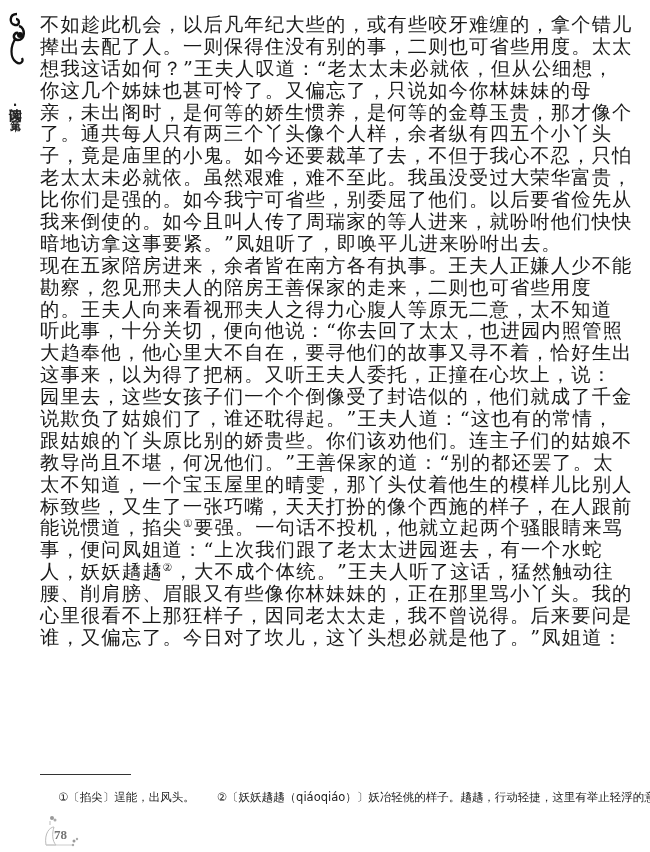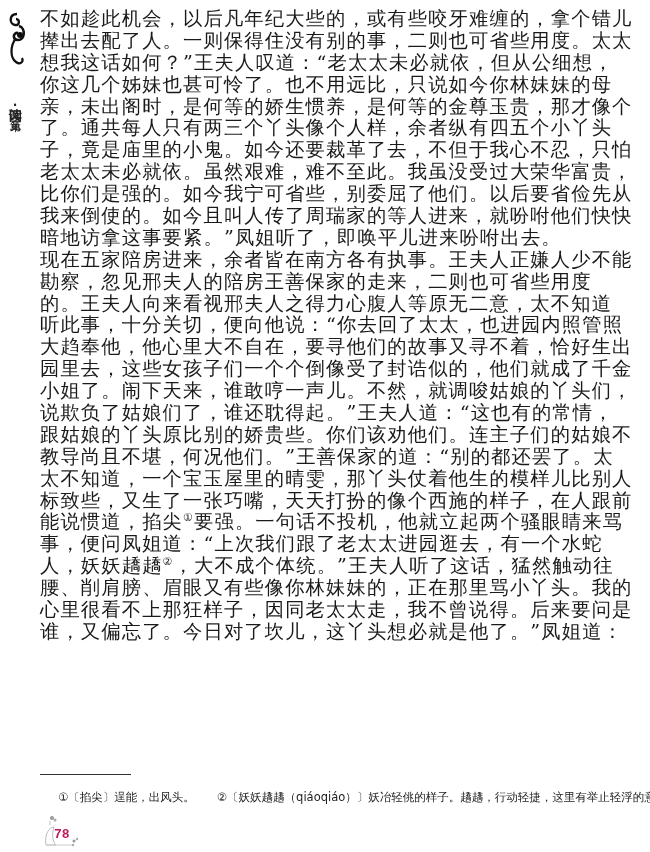--- a/index.html
+++ b/index.html
@@ -4,32 +4,32 @@
 <style>
   html, body { margin:0; padding:0; background:#ffffff; }
   body { width:650px; height:852px; position:relative; overflow:hidden;
          font-family: "DejaVu Serif", "Liberation Serif", serif; color:#1a1a1a; }
   .ornament { position:absolute; left:6px; top:10px; width:22px; height:58px; }
   .side-label { position:absolute; left:6px; top:98px; width:18px;
                 font-family:"DejaVu Sans", "Liberation Sans", sans-serif;
                 font-size:13px; line-height:14px; text-align:center; font-weight:bold; color:#222; }
   .side-label .small { font-weight:normal; font-size:11px; line-height:13px; }
   .side-label .dot { font-size:12px; line-height:14px; }
-  .body-text { position:absolute; left:40px; top:8px; width:421px; }
+  .body-text { position:absolute; left:40px; top:14px; width:421px; }
   .line { height:21.9px; line-height:21.9px; font-size:19.3px; white-space:nowrap;
           letter-spacing:1.15px; overflow:visible; }
   .line.indent { padding-left:42px; }
   sup.fn { font-size:11px; vertical-align:super; line-height:0; }
   .rule { position:absolute; left:40px; top:774px; width:91px; height:1px; background:#333; }
   .footnotes { position:absolute; left:58px; top:790px; font-size:11.5px;
                font-family:"DejaVu Sans","Liberation Sans",sans-serif; color:#222; white-space:nowrap; }
   .footnotes .fn2 { margin-left:22px; }
   .page-num { position:absolute; left:42px; top:815px; width:40px; height:34px; }
   .page-num .num { position:absolute; left:12px; top:12px; font-size:13px; font-weight:bold;
-                   font-family:Liberation Mono, monospace; color:#be185d; }
+                   font-family:Liberation Serif, serif; color:#737373; }
 </style>
 </head>
 <body>
 
 <div class="ornament">
   <svg width="22" height="58" viewBox="0 0 22 58">
     <path d="M11 4 C3 4 3 14 9 15 C14 16 14 9 10 9" fill="none" stroke="#111" stroke-width="2.4"></path>
     <path d="M13 16 C20 18 19 30 12 30 C6 30 7 22 12 23" fill="none" stroke="#111" stroke-width="2.6"></path>
     <path d="M10 28 C4 36 4 48 10 52 C14 55 18 52 16 48" fill="none" stroke="#111" stroke-width="2.2"></path>
     <circle cx="14" cy="25" r="3" fill="#111"></circle>
@@ -39,35 +39,35 @@
 <div class="side-label">
   <div style="writing-mode:vertical-rl; margin:0 auto;">阅读</div>
   <div class="dot">·</div>
   <div class="small" style="writing-mode:vertical-rl; margin:0 auto;">第三单元</div>
 </div>
 
 <div class="body-text" id="body-text">
     <div class="line">不如趁此机会，以后凡年纪大些的，或有些咬牙难缠的，拿个错儿</div>
     <div class="line">撵出去配了人。一则保得住没有别的事，二则也可省些用度。太太</div>
     <div class="line">想我这话如何？”王夫人叹道：“老太太未必就依，但从公细想，</div>
-    <div class="line">你这几个姊妹也甚可怜了。也不用远比，只说如今你林妹妹的母</div>
+    <div class="line">你这几个姊妹也甚可怜了。又偏忘了，只说如今你林妹妹的母</div>
     <div class="line">亲，未出阁时，是何等的娇生惯养，是何等的金尊玉贵，那才像个</div>
     <div class="line">了。通共每人只有两三个丫头像个人样，余者纵有四五个小丫头</div>
     <div class="line">子，竟是庙里的小鬼。如今还要裁革了去，不但于我心不忍，只怕</div>
     <div class="line">老太太未必就依。虽然艰难，难不至此。我虽没受过大荣华富贵，</div>
     <div class="line">比你们是强的。如今我宁可省些，别委屈了他们。以后要省俭先从</div>
     <div class="line">我来倒使的。如今且叫人传了周瑞家的等人进来，就吩咐他们快快</div>
     <div class="line">暗地访拿这事要紧。”凤姐听了，即唤平儿进来吩咐出去。</div>
     <div class="line">现在五家陪房进来，余者皆在南方各有执事。王夫人正嫌人少不能</div>
     <div class="line">勘察，忽见邢夫人的陪房王善保家的走来，二则也可省些用度</div>
     <div class="line">的。王夫人向来看视邢夫人之得力心腹人等原无二意，太不知道</div>
     <div class="line">听此事，十分关切，便向他说：“你去回了太太，也进园内照管照</div>
     <div class="line">大趋奉他，他心里大不自在，要寻他们的故事又寻不着，恰好生出</div>
+    <div class="line">这事来，以为得了把柄。又听王夫人委托，正撞在心坎上，说：</div>
     <div class="line">园里去，这些女孩子们一个个倒像受了封诰似的，他们就成了千金</div>
-    <div class="line">小姐了。闹下天来，谁敢哼一声儿。不然，就调唆姑娘的丫头们，</div>
     <div class="line">说欺负了姑娘们了，谁还耽得起。”王夫人道：“这也有的常情，</div>
     <div class="line">跟姑娘的丫头原比别的娇贵些。你们该劝他们。连主子们的姑娘不</div>
     <div class="line">教导尚且不堪，何况他们。”王善保家的道：“别的都还罢了。太</div>
     <div class="line">太不知道，一个宝玉屋里的晴雯，那丫头仗着他生的模样儿比别人</div>
     <div class="line">标致些，又生了一张巧嘴，天天打扮的像个西施的样子，在人跟前</div>
     <div class="line">能说惯道，掐尖<sup class="fn">①</sup>要强。一句话不投机，他就立起两个骚眼睛来骂</div>
     <div class="line">事，便问凤姐道：“上次我们跟了老太太进园逛去，有一个水蛇</div>
     <div class="line">人，妖妖趫趫<sup class="fn">②</sup>，大不成个体统。”王夫人听了这话，猛然触动往</div>
     <div class="line">腰、削肩膀、眉眼又有些像你林妹妹的，正在那里骂小丫头。我的</div>
     <div class="line">心里很看不上那狂样子，因同老太太走，我不曾说得。后来要问是</div>

